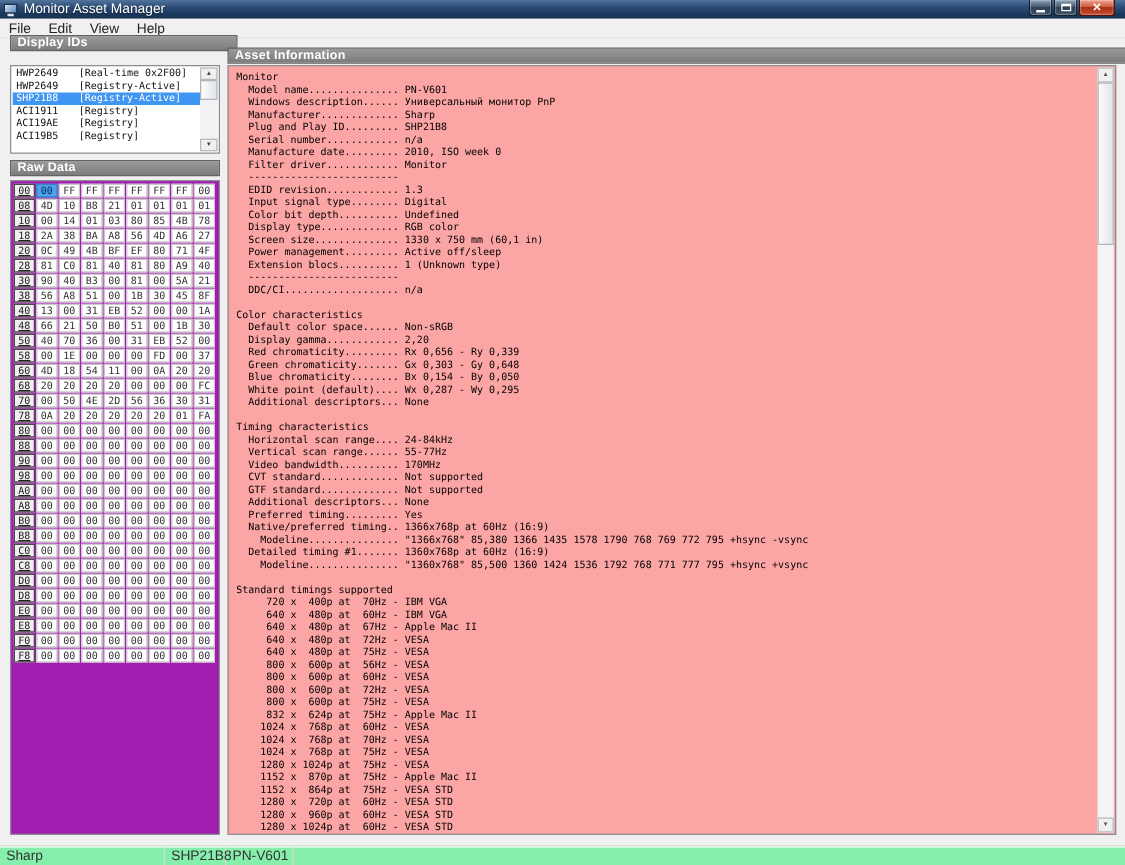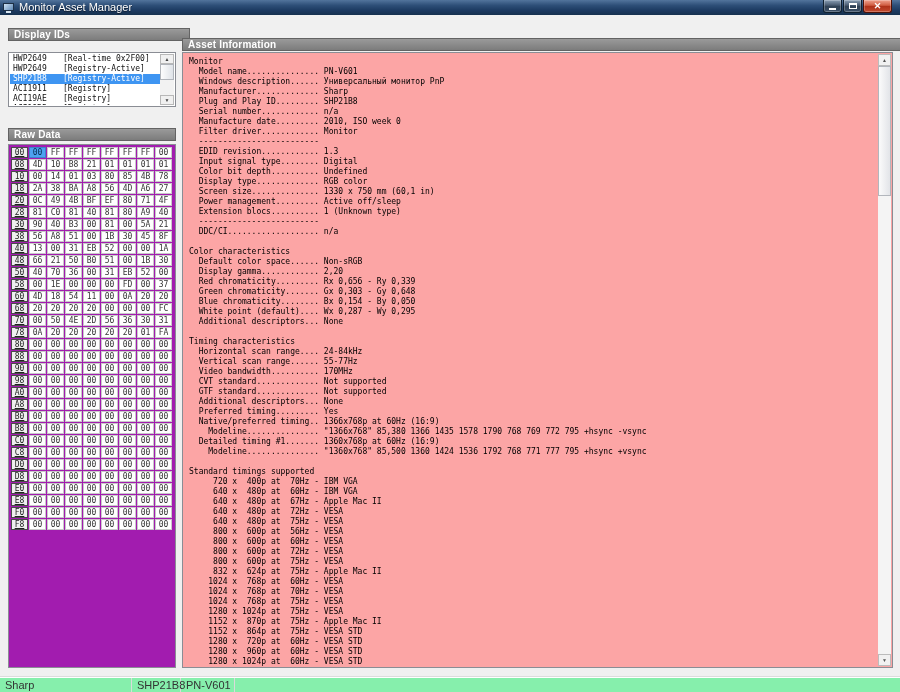--- a/index.html
+++ b/index.html
@@ -30,21 +30,21 @@
   .menubar { position:absolute; left:0; top:15px; width:900px; height:16px; background:#f0f0f0;
     border-bottom:1px solid #e3e3e3; display:flex; align-items:center; }
   .menu-item { font-size:11px; color:#222; padding:0 7px; line-height:16px; cursor:default; }
 
   
   .hdrbar { position:absolute; height:13px; background:linear-gradient(180deg,#9a9a9a,#7c7c7c);
     border:1px solid #636363; color:#fff; font-size:10px; font-weight:bold;
     line-height:11px; padding-left:5px; letter-spacing:.2px; }
 
   
-  .listbox { position:absolute; left:8px; top:52px; width:168px; height:55px;
+  .listbox { position:absolute; left:8px; top:52px; width:168px; height:71px;
     background:#fff; border:1px solid #8a8d94; }
   .lrows { position:absolute; left:1px; top:1px; right:15px; bottom:1px; overflow:hidden; }
   .lrow { display:flex; height:10px; align-items:center; padding-left:3px;
     font:8px/10px "DejaVu Sans Mono", monospace; color:#111; white-space:pre; cursor:default; }
   .lrow.sel { background:#3e95f2; color:#fff; }
   .lid { width:50px; flex:none; }
   .vscroll { position:absolute; right:1px; top:1px; bottom:1px; width:14px; background:#f2f2f2; }
   .sbtn { position:absolute; left:0; width:14px; height:10px; background:#f0f0f0; border:1px solid #b8b8b8;
     font-size:5px; color:#444; text-align:center; line-height:9px; cursor:pointer; }
   .sbtn.up { top:0; } .sbtn.down { bottom:0; }
@@ -99,20 +99,26 @@
         </div>
       <div class="wbtn max">
           <div class="glyph-max"></div>
         </div>
       <div class="wbtn close">
           <div class="glyph-close">✕</div>
         </div>
     </div>
   </div>
 
+  <div class="menubar">
+    <span class="menu-item">File</span>
+    <span class="menu-item">Edit</span>
+    <span class="menu-item">View</span>
+    <span class="menu-item">Help</span>
+  </div>
 
   <div class="hdrbar" style="left:8px; top:28px; width:182px;">Display IDs</div>
 
   <div class="listbox">
     <div class="lrows">
         <div class="lrow"><span class="lid">HWP2649</span><span>[Real-time 0x2F00]</span></div>
         <div class="lrow"><span class="lid">HWP2649</span><span>[Registry-Active]</span></div>
         <div class="lrow sel"><span class="lid">SHP21B8</span><span>[Registry-Active]</span></div>
         <div class="lrow"><span class="lid">ACI1911</span><span>[Registry]</span></div>
         <div class="lrow"><span class="lid">ACI19AE</span><span>[Registry]</span></div>

